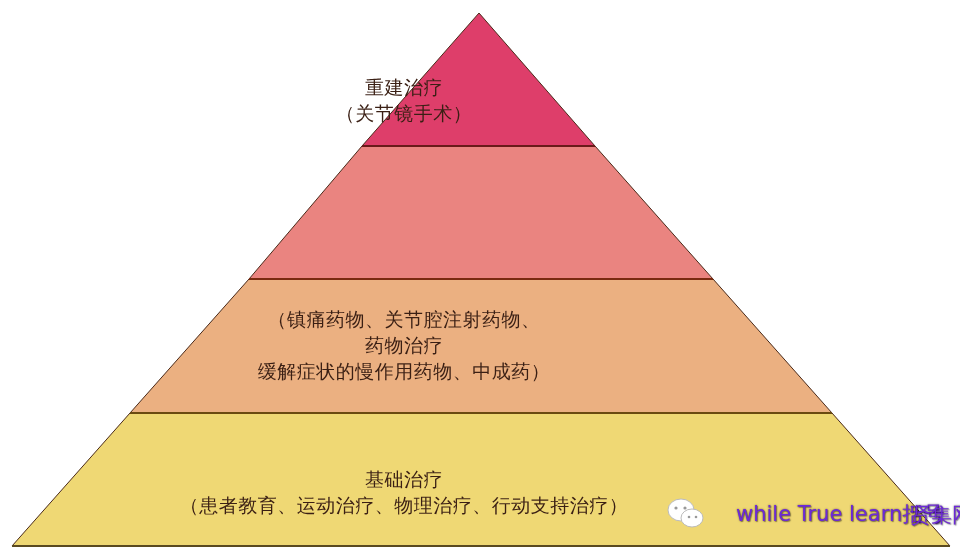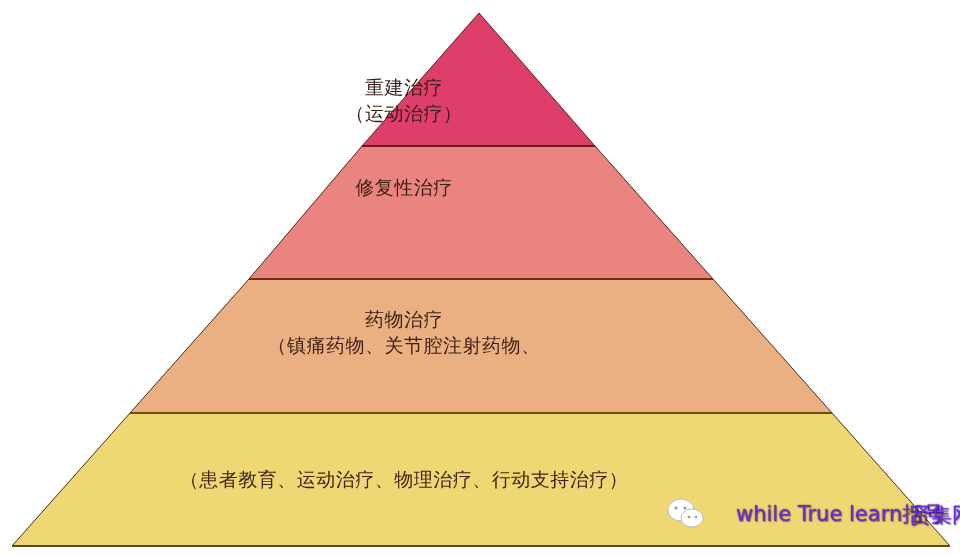--- a/index.html
+++ b/index.html
@@ -82,33 +82,34 @@
   <polygon points="130,413 832,413 950,546 12,546" fill="#efd874" stroke="#4a2a1a" stroke-width="1"></polygon>
 
   <line x1="362" y1="146" x2="595" y2="146" stroke="#6a1a1a" stroke-width="2"></line>
   <line x1="249" y1="279" x2="713" y2="279" stroke="#7a2a10" stroke-width="2"></line>
   <line x1="130" y1="413" x2="832" y2="413" stroke="#6a4a10" stroke-width="2"></line>
   <line x1="12" y1="546" x2="950" y2="546" stroke="#5a4a20" stroke-width="2"></line>
 </svg>
 
 <div class="layer-text" id="text-l1">
   <span class="line">重建治疗</span>
-  <span class="line">（运动治疗）</span>
+  <span class="line">（关节镜手术）</span>
 </div>
 
 <div class="layer-text" id="text-l2">
-  <span class="line">修复性治疗</span>
 </div>
 
 <div class="layer-text" id="text-l3">
+  <span class="line">（镇痛药物、关节腔注射药物、</span>
   <span class="line">药物治疗</span>
-  <span class="line">（镇痛药物、关节腔注射药物、</span>
+  <span class="line">缓解症状的慢作用药物、中成药）</span>
 </div>
 
 <div class="layer-text" id="text-l4">
+  <span class="line">基础治疗</span>
   <span class="line">（患者教育、运动治疗、物理治疗、行动支持治疗）</span>
 </div>
 
 <svg id="wm-icon" viewBox="0 0 40 34" xmlns="http://www.w3.org/2000/svg">
   <ellipse cx="15" cy="13" rx="13" ry="11" fill="#ffffff" stroke="#bbbbbb" stroke-width="1"></ellipse>
   <ellipse cx="26" cy="21" rx="11" ry="9" fill="#ffffff" stroke="#bbbbbb" stroke-width="1"></ellipse>
   <circle cx="10" cy="11" r="1.6" fill="#999999"></circle>
   <circle cx="19" cy="11" r="1.6" fill="#999999"></circle>
   <circle cx="23" cy="20" r="1.3" fill="#999999"></circle>
   <circle cx="30" cy="20" r="1.3" fill="#999999"></circle>

